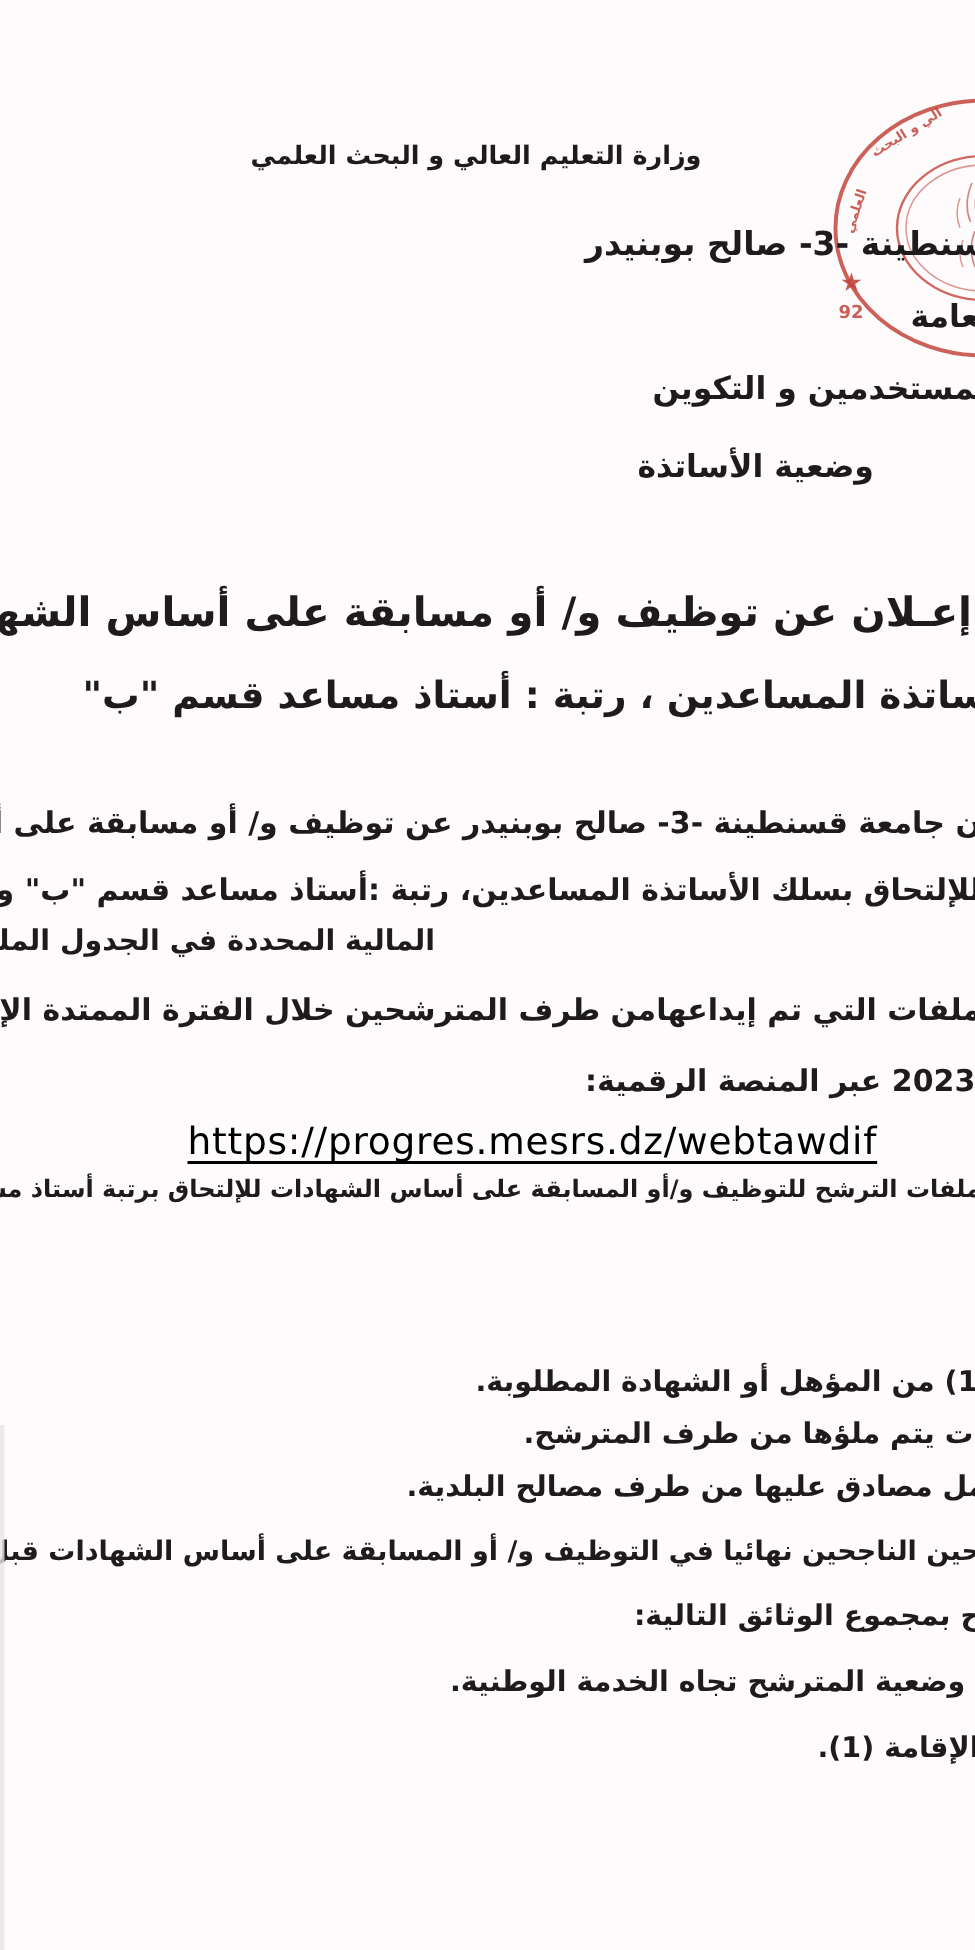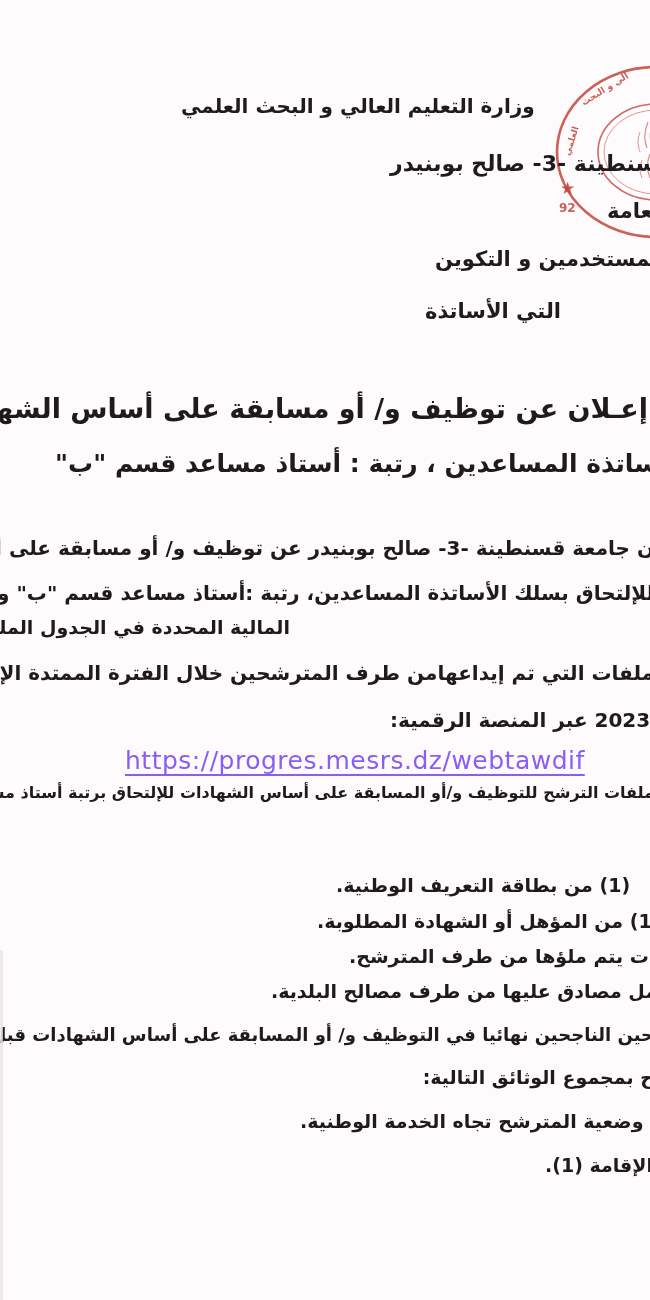--- a/index.html
+++ b/index.html
@@ -20,21 +20,21 @@
     color:#1d1b1c;
   }
   .url{
     position:absolute;
     white-space:nowrap;
     direction:ltr;
     font-weight:400;
     letter-spacing:0.5px;
     text-decoration:underline;
     text-underline-offset:5px;
-    color:#8b5cf6;
+    color:#000000;
   }
   .stamp-wrap{position:absolute;left:552px;top:58px;width:210px;height:196px;}
   .stamp-arc-text{
     position:absolute;
     color:#c2453c;
     font-size:9px;
     font-weight:700;
     direction:rtl;
     white-space:nowrap;
     opacity:.85;
@@ -60,41 +60,40 @@
       <path d="M112,62 q8,16 2,32 q-5,14 1,30" fill="none" stroke="#c2453c" stroke-width="1.2" opacity="0.7"></path>
       <path d="M88,74 q-4,10 0,20 M90,102 q-4,10 0,18" fill="none" stroke="#c2453c" stroke-width="1" opacity="0.55"></path>
       <path d="M120,72 q6,12 2,24 M118,104 q5,10 1,20" fill="none" stroke="#c2453c" stroke-width="1" opacity="0.55"></path>
       <text x="8" y="136" font-size="17" fill="#c2453c" opacity="0.9">★</text>
       <text x="7" y="154" font-size="12" font-weight="bold" fill="#c2453c" opacity="0.85">92</text>
     </svg>
     <span class="stamp-arc-text" style="left:26px;top:26px;transform:rotate(-32deg);">الي و البحث</span>
     <span class="stamp-arc-text" style="left:4px;top:78px;transform:rotate(-72deg);">العلمي</span>
   </div>
 
-  <div class="ln" dir="rtl" style="left:181px;top:94px;font-size:20px;">وزارة التعليم العالي و البحث العلمي</div>
+  <div class="ln" dir="rtl" style="left:167px;top:94px;font-size:17px;">وزارة التعليم العالي و البحث العلمي</div>
   <div class="ln" dir="rtl" style="left:390px;top:150px;font-size:22px;">جامعة قسنطينة -3- صالح بوبنيدر</div>
   <div class="ln" dir="rtl" style="left:607px;top:198px;font-size:21px;">العامة</div>
   <div class="ln" dir="rtl" style="left:435px;top:246px;font-size:21px;">الفرعية للمستخدمين و التكوين</div>
-  <div class="ln" dir="rtl" style="left:425px;top:298px;font-size:21px;">التي الأساتذة</div>
+  <div class="ln" dir="rtl" style="left:425px;top:298px;font-size:21px;">وضعية الأساتذة</div>
 
   <div class="ln" dir="rtl" style="right:2px;top:392px;font-size:27px;">إعـلان عن توظيف و/ أو مسابقة على أساس الشهادات</div>
   <div class="ln" dir="rtl" style="left:55px;top:448px;font-size:25px;">للإلتحاق بسلك الأساتذة المساعدين ، رتبة : أستاذ مساعد قسم "ب"</div>
 
   <div class="ln" dir="rtl" style="right:-4px;top:536px;font-size:20px;">ن جامعة قسنطينة -3- صالح بوبنيدر عن توظيف و/ أو مسابقة على أساس الشهادات بمو</div>
   <div class="ln" dir="rtl" style="right:-4px;top:581px;font-size:20px;">للإلتحاق بسلك الأساتذة المساعدين، رتبة :أستاذ مساعد قسم "ب" وذلك وفقا للمنا</div>
   <div class="ln" dir="rtl" style="right:360px;top:616px;font-size:19px;">المالية المحددة في الجدول الملحق بهذا الإعلان .</div>
 
   <div class="ln" dir="rtl" style="right:-4px;top:661px;font-size:20px;">ملفات التي تم إيداعهامن طرف المترشحين خلال الفترة الممتدة الإثنين 05 جوان 2023</div>
   <div class="ln" dir="rtl" style="left:390px;top:708px;font-size:20px;">2 جوان 2023 عبر المنصة الرقمية:</div>
 
   <div class="url" style="left:125px;top:746px;font-size:25px;">https://progres.mesrs.dz/webtawdif</div>
 
   <div class="ln" dir="rtl" style="right:-4px;top:783px;font-size:16px;">ملفات الترشح للتوظيف و/أو المسابقة على أساس الشهادات للإلتحاق برتبة أستاذ مساعد قسم "ب" ، على</div>
 
-  <div class="ln" dir="rtl" style="left:336px;top:874px;font-size:19px;">(1) من بطاقة التعريف الوطنية.</div>
   <div class="ln" dir="rtl" style="left:317px;top:910px;font-size:19px;">(1) من المؤهل أو الشهادة المطلوبة.</div>
   <div class="ln" dir="rtl" style="left:349px;top:945px;font-size:19px;">ة معلومات يتم ملؤها من طرف المترشح.</div>
   <div class="ln" dir="rtl" style="left:271px;top:980px;font-size:19px;">من شهادة عدم العمل مصادق عليها من طرف مصالح البلدية.</div>
 
   <div class="ln" dir="rtl" style="right:-4px;top:1024px;font-size:18px;">حين الناجحين نهائيا في التوظيف و/ أو المسابقة على أساس الشهادات قبل التعيين في رتبة أستاذ مساعد قسم</div>
   <div class="ln" dir="rtl" style="right:-4px;top:1066px;font-size:19px;">ح بمجموع الوثائق التالية:</div>
 
   <div class="ln" dir="rtl" style="left:300px;top:1110px;font-size:19px;">(1) من شهادة إثبات وضعية المترشح تجاه الخدمة الوطنية.</div>
   <div class="ln" dir="rtl" style="left:545px;top:1154px;font-size:19px;">الإقامة (1).</div>
 

